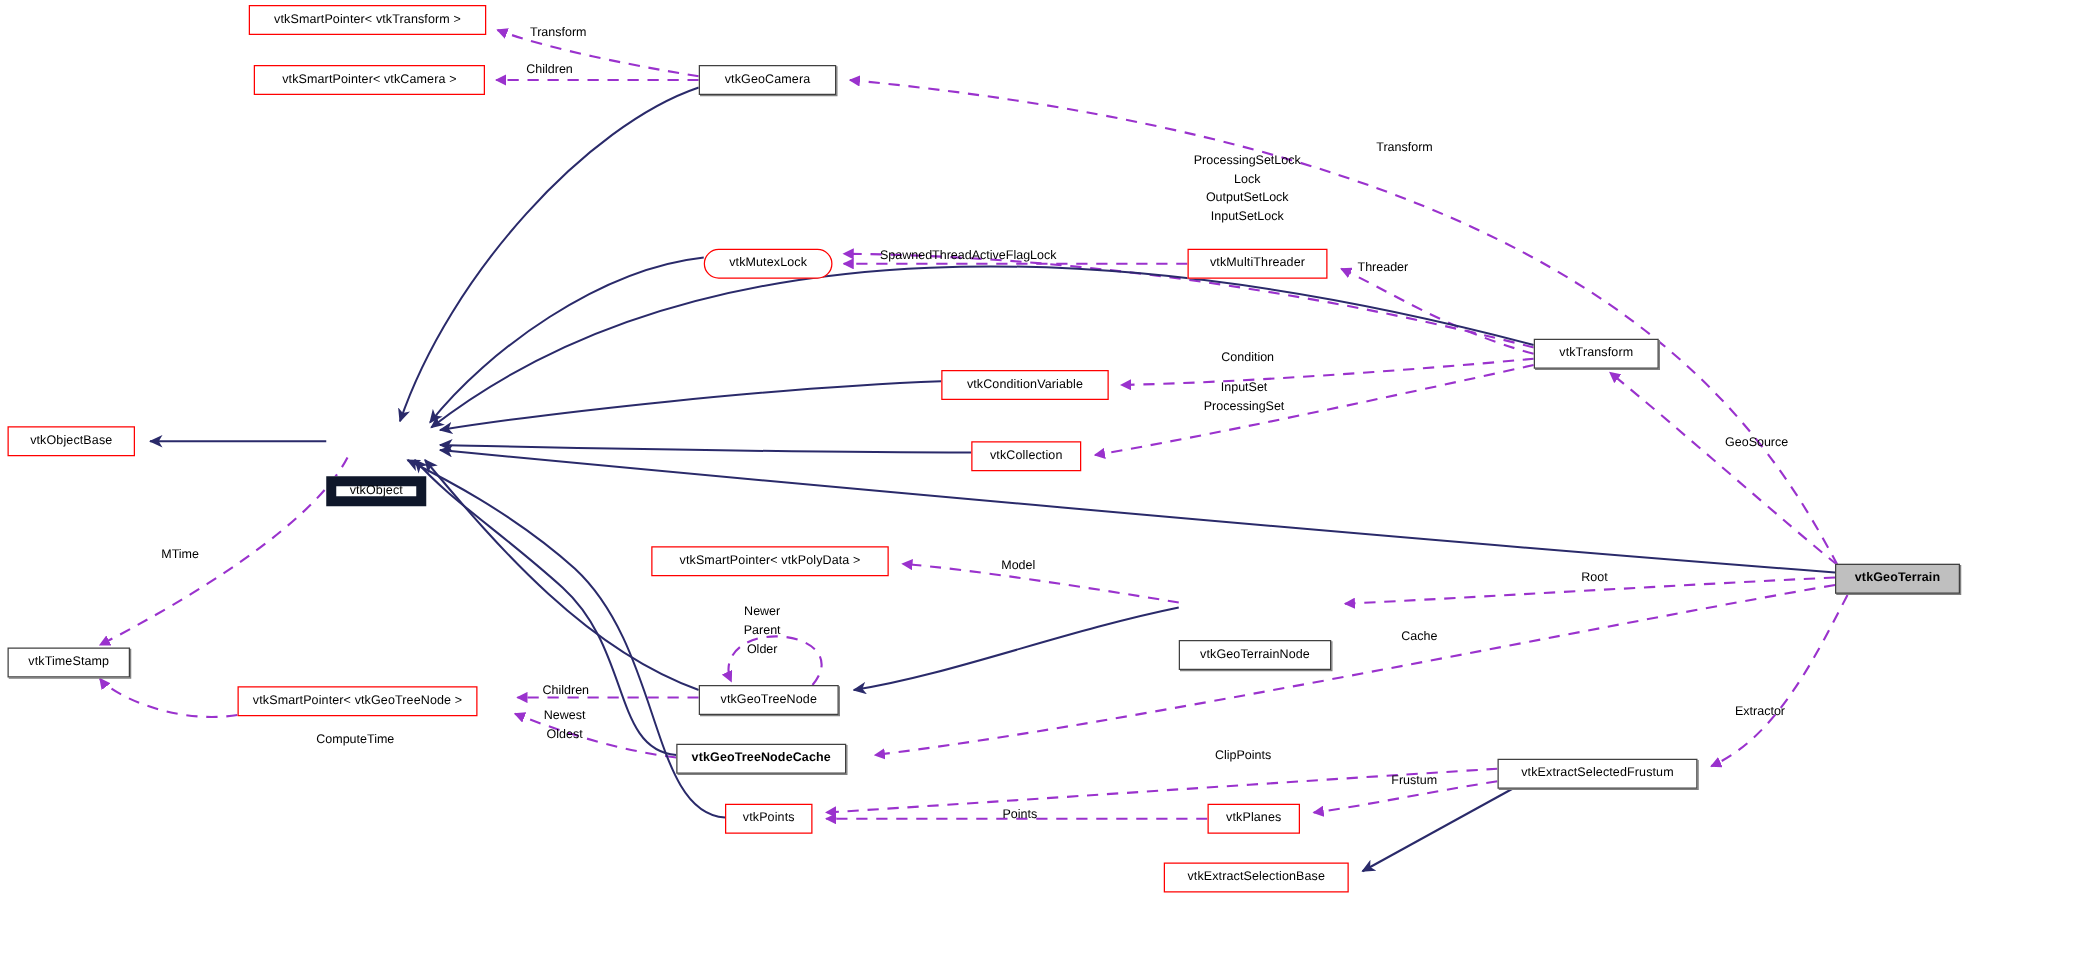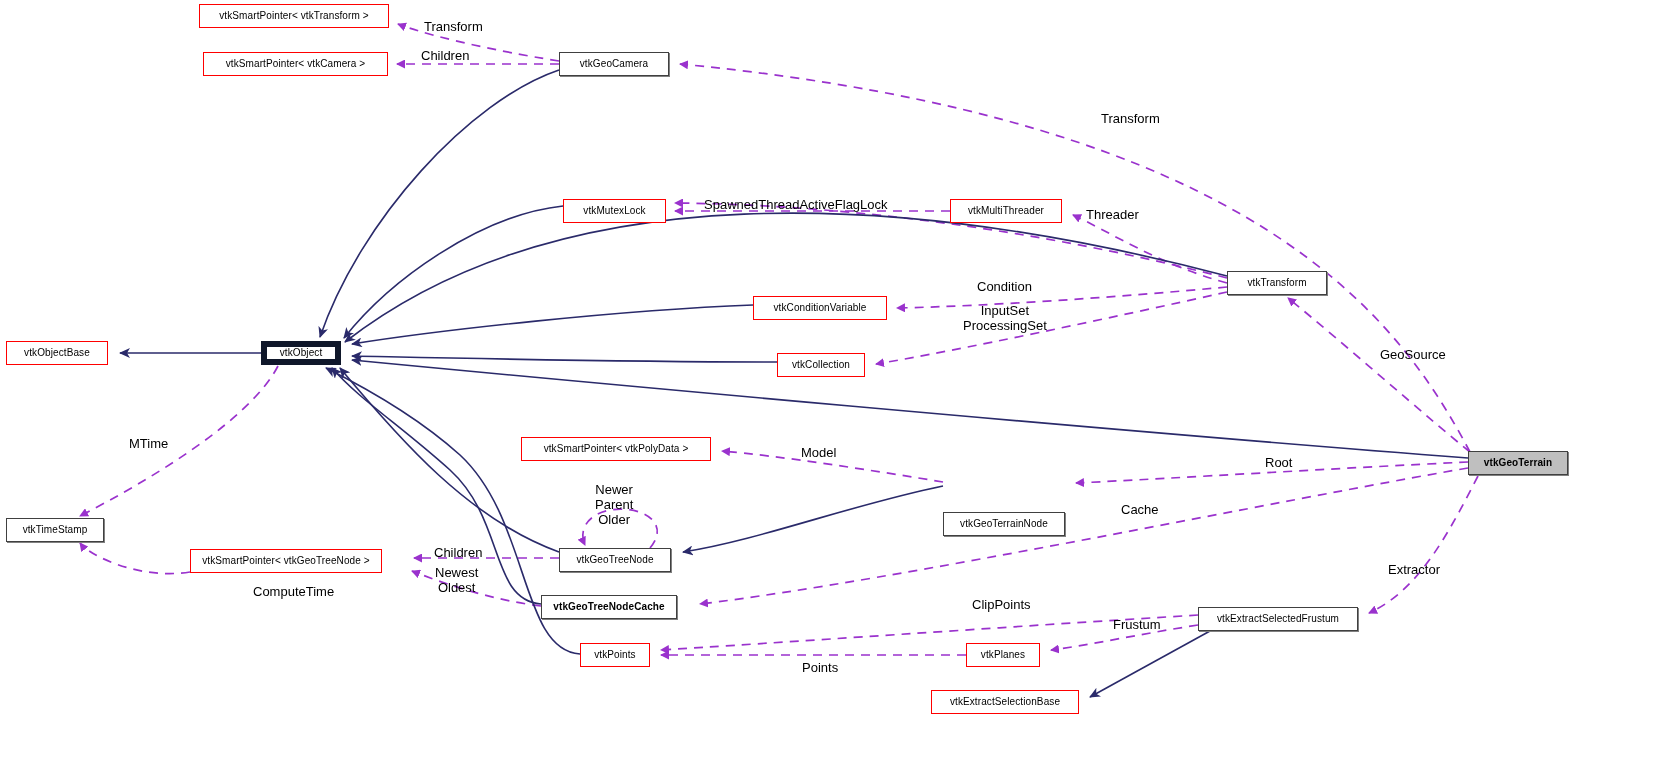--- a/index.html
+++ b/index.html
@@ -15,24 +15,24 @@
     white-space:nowrap;
     font-size:10px;
     line-height:1;
     color:#000000;
     background:#ffffff;
     letter-spacing:0.1px;
   }
   .node.red{border:1.6px solid #ff0000;}
   .node.black{border:1.4px solid #404040;box-shadow:1px 1px 0 0 #808080;}
   .node.current{border:1.4px solid #404040;background:#bfbfbf;box-shadow:1px 1px 0 0 #808080;font-weight:bold;}
-  .node.thick{border:6px solid #0f172a;}
+  .node.thick{border:8px solid #0f172a;margin-top:40px;}
   .elabel{
     position:absolute;
-    font-size:13px;
+    font-size:10px;
     color:#000000;
     white-space:pre;
     line-height:15px;
     text-align:center;
     background:transparent;
   }
 </style>
 </head>
 <body>
 
@@ -116,21 +116,21 @@
 
       <path d="M580,654 C520,650 530,520 460,455 C410,410 350,380 326,368"></path>
 
       <path d="M1210,631 L1090,697"></path>
     </g>
   </svg>
 
   <div class="node red" style="left:199px;top:4px;width:190px;height:24px;">vtkSmartPointer&lt; vtkTransform &gt;</div>
   <div class="node red" style="left:203px;top:52px;width:185px;height:24px;">vtkSmartPointer&lt; vtkCamera &gt;</div>
   <div class="node black" style="left:559px;top:52px;width:110px;height:24px;">vtkGeoCamera</div>
-  <div class="node red" style="left:563px;top:199px;width:103px;height:24px;">vtkMutexLock</div>
+  <div class="node red" style="left:563px;top:199px;width:103px;height:24px;border-radius:12px;">vtkMutexLock</div>
   <div class="node red" style="left:950px;top:199px;width:112px;height:24px;">vtkMultiThreader</div>
   <div class="node black" style="left:1227px;top:271px;width:100px;height:24px;">vtkTransform</div>
   <div class="node red" style="left:753px;top:296px;width:134px;height:24px;">vtkConditionVariable</div>
   <div class="node red" style="left:6px;top:341px;width:102px;height:24px;">vtkObjectBase</div>
   <div class="node thick" style="left:261px;top:341px;width:80px;height:24px;">vtkObject</div>
   <div class="node red" style="left:777px;top:353px;width:88px;height:24px;">vtkCollection</div>
   <div class="node red" style="left:521px;top:437px;width:190px;height:24px;">vtkSmartPointer&lt; vtkPolyData &gt;</div>
   <div class="node current" style="left:1468px;top:451px;width:100px;height:24px;">vtkGeoTerrain</div>
   <div class="node black" style="left:943px;top:475px;width:122px;height:24px;margin-top:37px;">vtkGeoTerrainNode</div>
   <div class="node black" style="left:6px;top:518px;width:98px;height:24px;">vtkTimeStamp</div>
@@ -138,35 +138,39 @@
   <div class="node red" style="left:190px;top:549px;width:192px;height:24px;">vtkSmartPointer&lt; vtkGeoTreeNode &gt;</div>
   <div class="node black" style="left:541px;top:595px;width:136px;height:24px;font-weight:bold;">vtkGeoTreeNodeCache</div>
   <div class="node black" style="left:1198px;top:607px;width:160px;height:24px;">vtkExtractSelectedFrustum</div>
   <div class="node red" style="left:580px;top:643px;width:70px;height:24px;">vtkPoints</div>
   <div class="node red" style="left:966px;top:643px;width:74px;height:24px;">vtkPlanes</div>
   <div class="node red" style="left:931px;top:690px;width:148px;height:24px;">vtkExtractSelectionBase</div>
 
   <div class="elabel" style="left:424px;top:19px;">Transform</div>
   <div class="elabel" style="left:421px;top:48px;">Children</div>
   <div class="elabel" style="left:1101px;top:111px;">Transform</div>
+  <div class="elabel" style="left:955px;top:121px;">ProcessingSetLock
+Lock
+OutputSetLock
+InputSetLock</div>
   <div class="elabel" style="left:704px;top:197px;">SpawnedThreadActiveFlagLock</div>
   <div class="elabel" style="left:1086px;top:207px;">Threader</div>
   <div class="elabel" style="left:977px;top:279px;">Condition</div>
   <div class="elabel" style="left:963px;top:303px;">InputSet
 ProcessingSet</div>
   <div class="elabel" style="left:1380px;top:347px;">GeoSource</div>
   <div class="elabel" style="left:129px;top:436px;">MTime</div>
   <div class="elabel" style="left:801px;top:445px;">Model</div>
   <div class="elabel" style="left:1265px;top:455px;">Root</div>
   <div class="elabel" style="left:595px;top:482px;">Newer
 Parent
 Older</div>
   <div class="elabel" style="left:1121px;top:502px;">Cache</div>
   <div class="elabel" style="left:434px;top:545px;">Children</div>
   <div class="elabel" style="left:1388px;top:562px;">Extractor</div>
   <div class="elabel" style="left:435px;top:565px;">Newest
 Oldest</div>
   <div class="elabel" style="left:253px;top:584px;">ComputeTime</div>
   <div class="elabel" style="left:972px;top:597px;">ClipPoints</div>
   <div class="elabel" style="left:1113px;top:617px;">Frustum</div>
-  <div class="elabel" style="left:802px;top:660px;">Points</div>
+  <div class="elabel" style="left:802px;top:644px;">Points</div>
 
 </div>
 
 </body></html>

